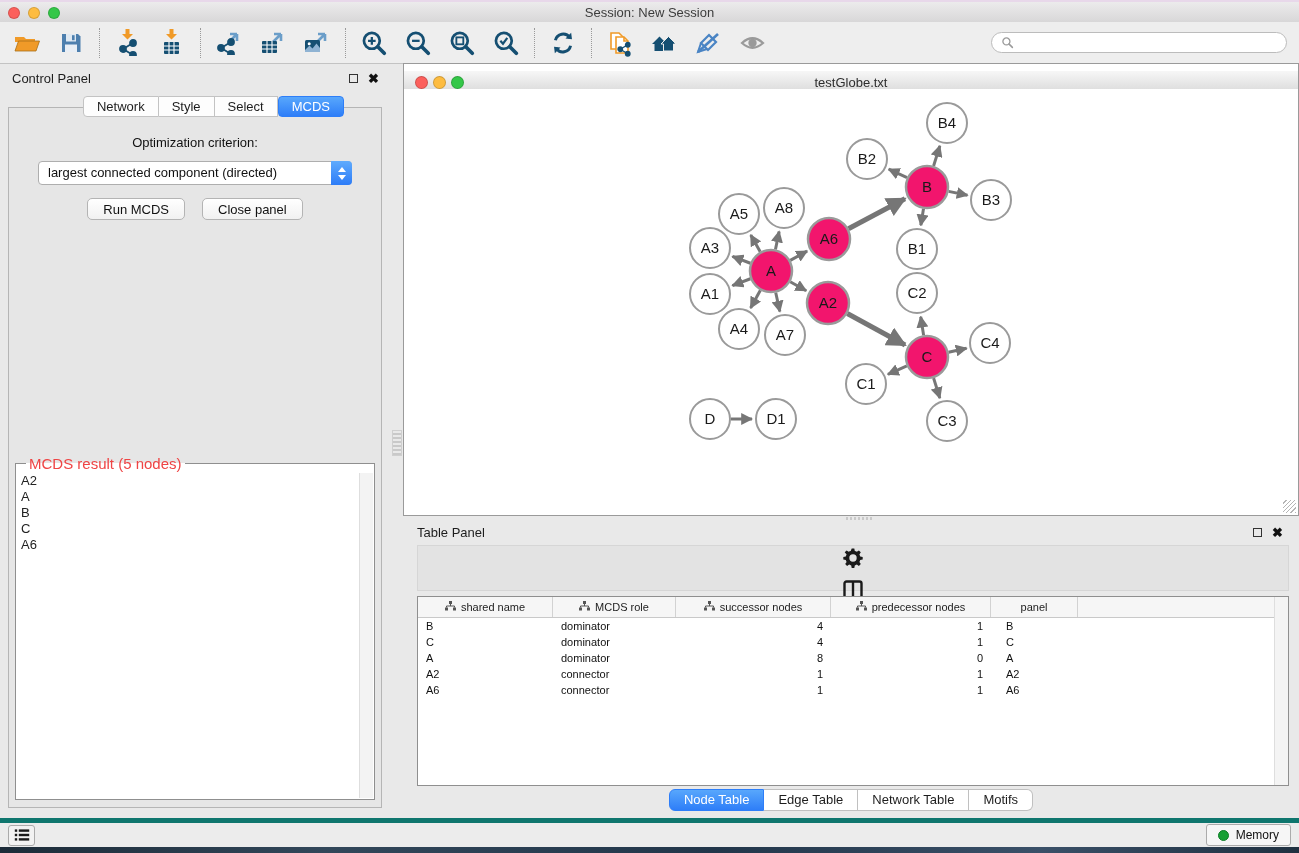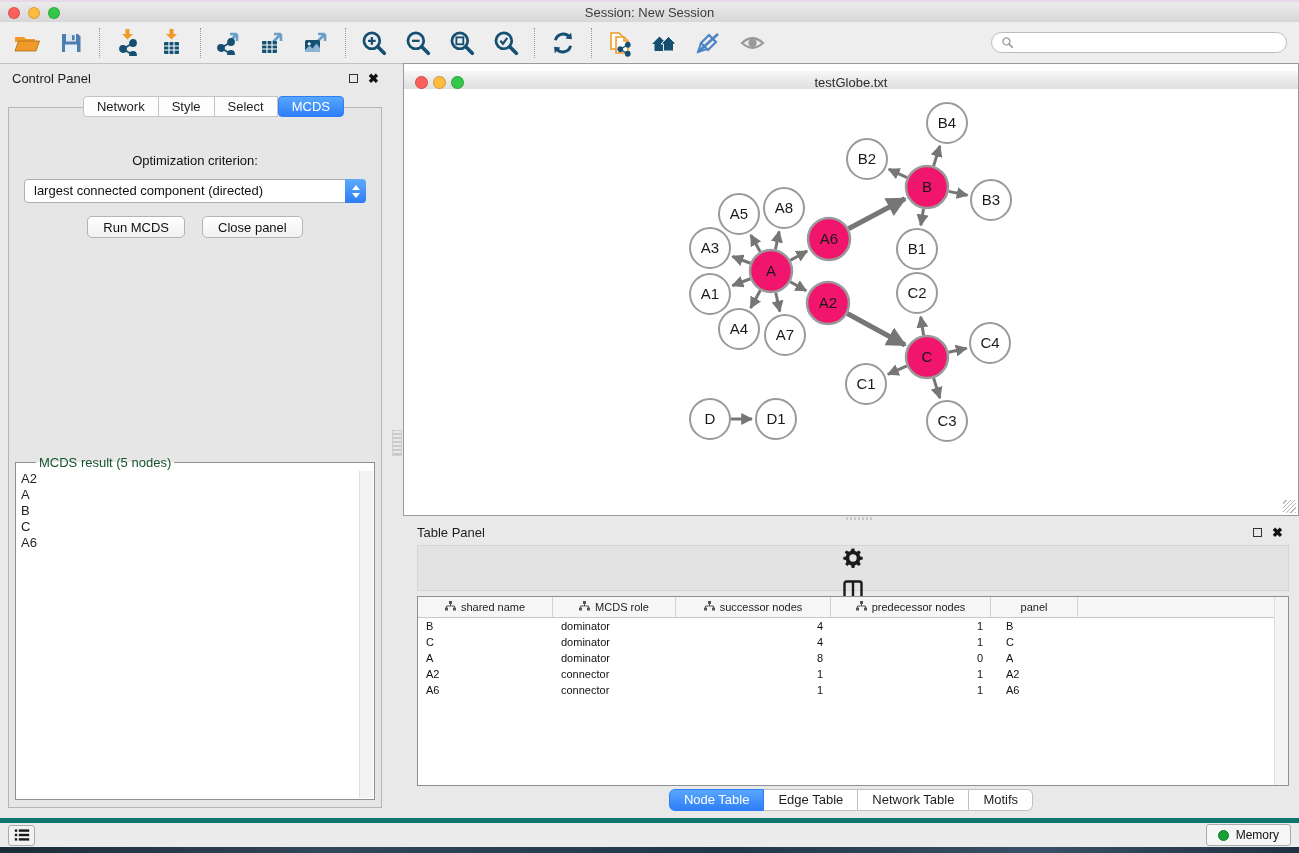--- a/index.html
+++ b/index.html
@@ -33,33 +33,33 @@
   .float-ic { width:9px; height:9px; border:1.6px solid #333; display:inline-block; }
   .close-ic { font-size:13px; font-weight:bold; color:#111; line-height:9px; }
   .cp-tabs { position:relative; z-index:2; display:flex; justify-content:center; margin-top:4px; }
   .tab { height:21px; line-height:19px; padding:0 13px; font-size:13px; background:#fdfdfd;
     border:1px solid #c3c3c3; border-left:none; color:#1d1d1d; cursor:pointer; }
   .tab:first-child { border-left:1px solid #c3c3c3; border-radius:4px 0 0 4px;margin-left:36px; }
   .tab:last-child { border-radius:0 4px 4px 0; }
   .tab.active { background:linear-gradient(#58a7fc,#2e7ef8); color:#fff; border:1px solid #2e7ef8; border-radius:4px; }
   .cp-content { position:absolute; left:8px; right:9px; top:43px; bottom:10px;
     border:1px solid #b5b5b5; background:#e6e6e6; }
-  .opt-label { margin-top:45px; text-align:center; font-size:13px; color:#111; }
-  .dropdown { position:relative; margin:11px auto 0; width:342px; height:24px; background:#fff;
+  .opt-label { margin-top:27px; text-align:center; font-size:13px; color:#111; }
+  .dropdown { position:relative; margin:11px auto 0; width:314px; height:24px; background:#fff;
     border:1px solid #aeaeae; border-radius:4px; font-size:13px; line-height:22px; padding-left:9px; color:#111; cursor:default;}
   .stepper { position:absolute; right:-1px; top:-1px; bottom:-1px; width:21px; border-radius:0 4px 4px 0;
     background:linear-gradient(#5fabfd,#2d7cf7); display:flex; flex-direction:column; align-items:center; justify-content:center; gap:3px; }
   .tri-up { width:0; height:0; border-left:4px solid transparent; border-right:4px solid transparent; border-bottom:5px solid #fff; }
   .tri-dn { width:0; height:0; border-left:4px solid transparent; border-right:4px solid transparent; border-top:5px solid #fff; }
   .btn-row { display:flex; justify-content:center; gap:17px; margin-top:13px; }
   .mac-btn { height:22px; padding:0 15px; font-size:13px; color:#111; background:linear-gradient(#ffffff,#f1f1f1);
     border:1px solid #b4b4b4; border-radius:5px; font-family:"Liberation Sans",sans-serif; cursor:pointer; }
   fieldset.result-box { position:absolute; left:6px; right:6px; top:347px; bottom:7px;
     border:1px solid #8f8f8f; background:#fff; }
-  fieldset.result-box legend { font-size:13px; color:#14532d; margin-left:20px; padding:0 3px; }
+  fieldset.result-box legend { font-size:15px; color:#ef4444; margin-left:10px; padding:0 3px; }
   .result-list { position:absolute; left:2px; right:17px; top:0; bottom:2px; overflow:hidden;
     font-size:13px; line-height:16px; padding:1px 0 0 3px; }
   .vscroll { position:absolute; right:1px; top:1px; bottom:1px; width:14px; background:#f3f3f3; border-left:1px solid #dedede; }
 
   
   .v-grip { position:absolute; left:392px; top:430px; width:10px; height:26px; background:#f2f2f2;
     border:1px solid #cfcfcf; background-image:repeating-linear-gradient(#e9e9e9 0 2px, #c9c9c9 2px 4px); }
   .h-grip { position:absolute; left:846px; top:517px; width:26px; height:3px; background:repeating-linear-gradient(90deg,#c9c9c9 0 2px,#e9e9e9 2px 4px); }
 
   

